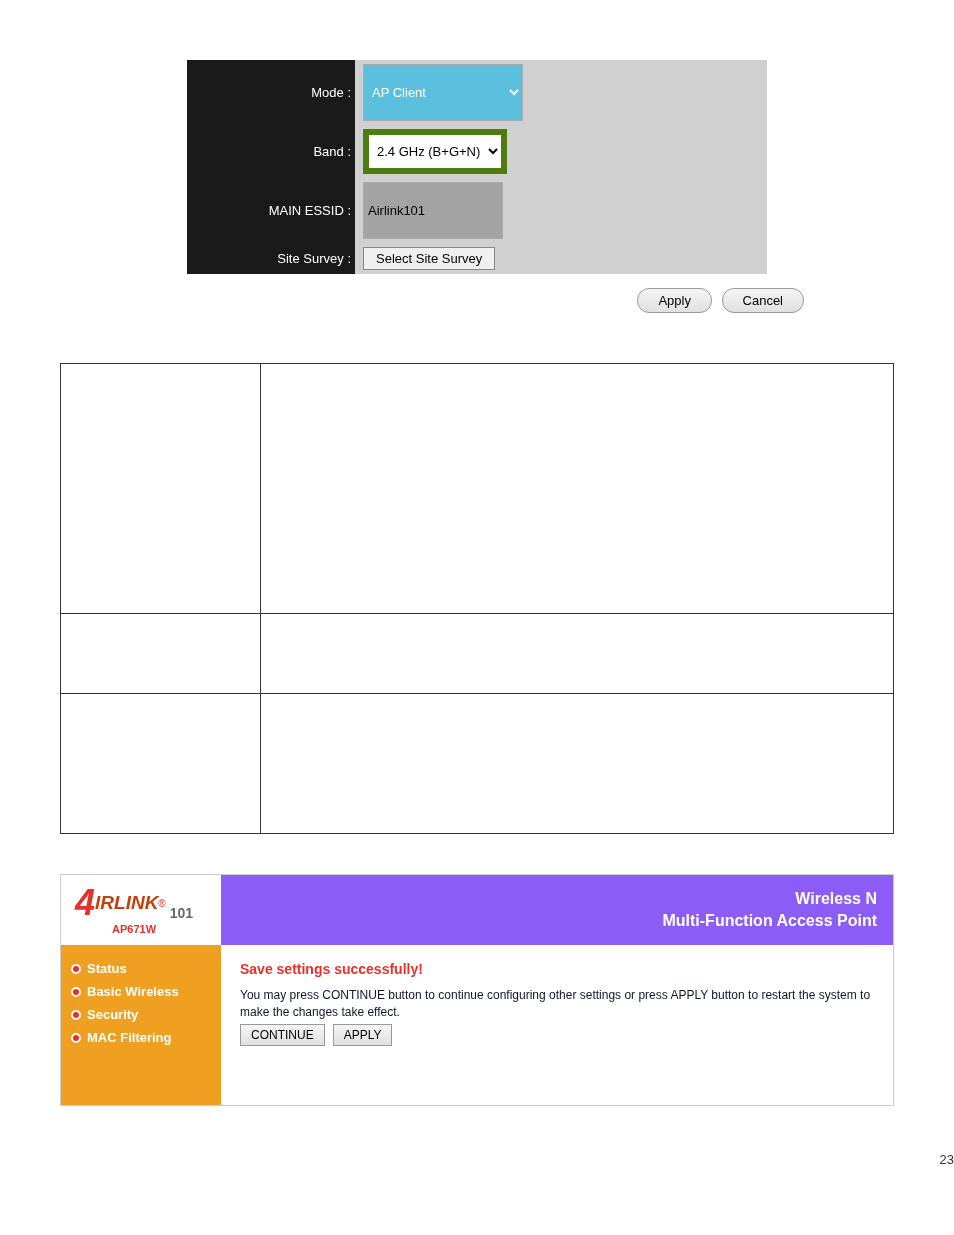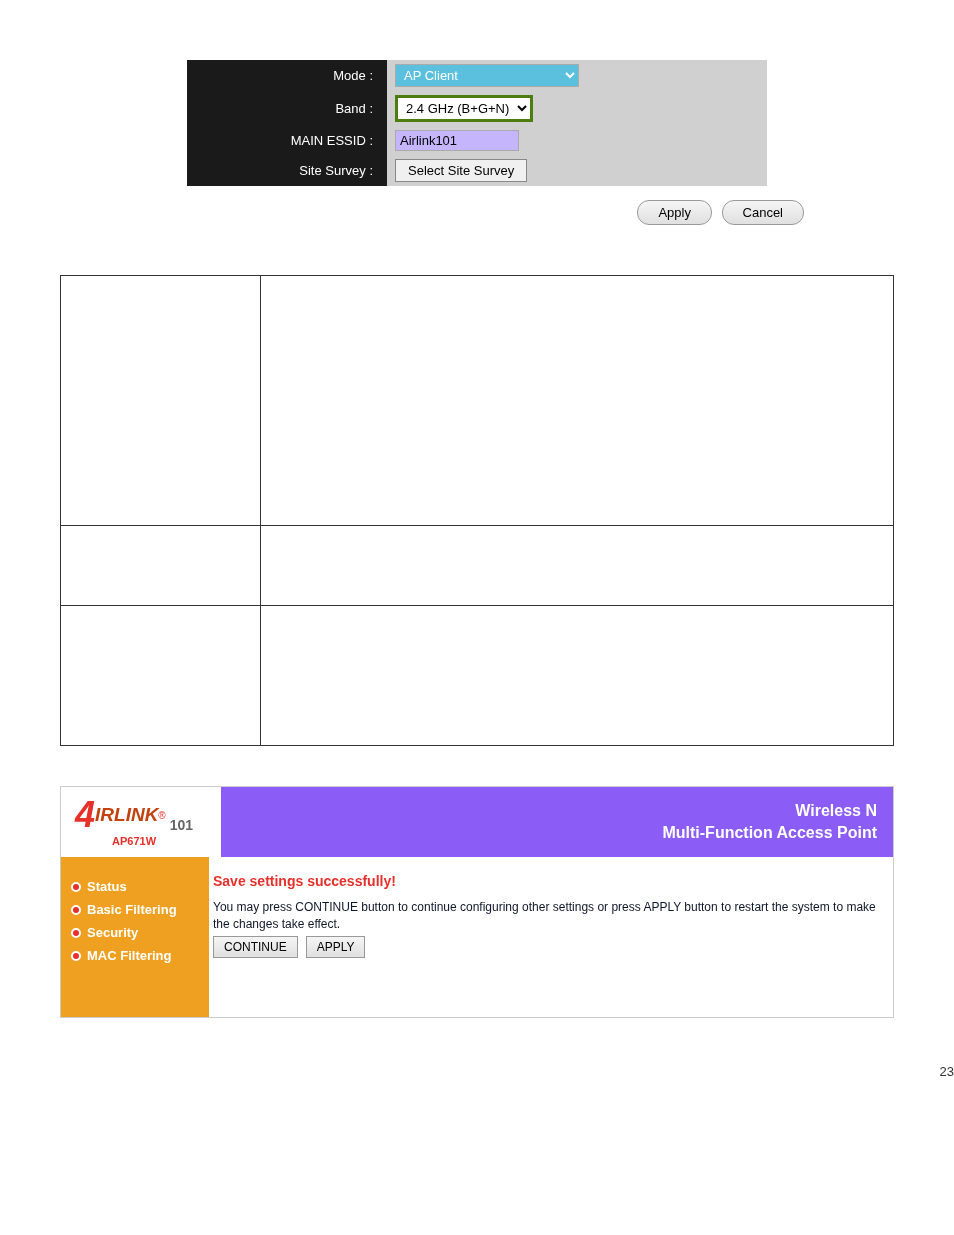--- a/index.html
+++ b/index.html
@@ -25,54 +25,54 @@
     }
 
     .form-table tr td {
       padding: 4px 6px;
     }
 
     .form-table tr td:first-child {
       background: #1a1a1a;
       color: #fff;
       text-align: right;
-      padding-right: 14px;
-      font-size: 13px;
-      width: 200px;
+      padding-right: 4px;
+      font-size: 13px;
+      width: 168px;
     }
 
     .form-table tr td:last-child {
       background: #d0d0d0;
       padding-left: 8px;
     }
 
     .mode-select {
       background: #5bc0de;
       color: #fff;
       border: 1px solid #aaa;
-      padding: 2px 4px;
-      font-size: 13px;
-      width: 184px;
+      padding: 19px 4px;
+      font-size: 13px;
+      width: 160px;
       cursor: pointer;
     }
 
     .band-select {
       background: #fff;
-      border: 3px solid #4d7c0f;
-      padding: 2px 4px;
+      border: 6px solid #4d7c0f;
+      padding: 8px 4px;
       font-size: 13px;
       cursor: pointer;
     }
 
     .essid-input {
-      background: #c4b5fd;
+      background: #a3a3a3;
       border: 1px solid #aaa;
-      padding: 2px 4px;
-      font-size: 13px;
-      width: 124px;
+      padding: 20px 4px;
+      font-size: 13px;
+      width: 140px;
     }
 
     .site-survey-btn {
       background: #f0f0f0;
       border: 1px solid #888;
       padding: 3px 12px;
       font-size: 13px;
       cursor: pointer;
     }
 
@@ -204,22 +204,22 @@
       text-align: right;
       line-height: 1.4;
     }
 
     .airlink-body {
       display: flex;
     }
 
     .airlink-nav {
       background: #f0a020;
-      width: 148px;
-      padding: 18px 0;
+      width: 160px;
+      padding: 12px 0;
       min-height: 160px;
     }
 
     .nav-item {
       display: flex;
       align-items: center;
       padding: 4px 10px;
       color: #fff;
       font-size: 13px;
       font-weight: bold;
@@ -237,21 +237,21 @@
     }
 
     .nav-bullet.active {
       background: #e8302a;
       border: 2px solid #fff;
     }
 
     .airlink-content {
       background: #fff;
       flex: 1;
-      padding: 16px 4px;
+      padding: 16px 19px;
     }
 
     .save-success-title {
       color: #e8302a;
       font-size: 14px;
       font-weight: bold;
       margin-bottom: 10px;
     }
 
     .save-success-text {
@@ -368,21 +368,21 @@
       </div>
     </div>
     <div class="airlink-body">
       <div class="airlink-nav">
         <div class="nav-item">
           <div class="nav-bullet active"></div>
           <span>Status</span>
         </div>
         <div class="nav-item">
           <div class="nav-bullet active"></div>
-          <span>Basic Filtering</span>
+          <span>Basic Wireless</span>
         </div>
         <div class="nav-item">
           <div class="nav-bullet active"></div>
           <span>Security</span>
         </div>
         <div class="nav-item">
           <div class="nav-bullet active"></div>
           <span>MAC Filtering</span>
         </div>
       </div>

